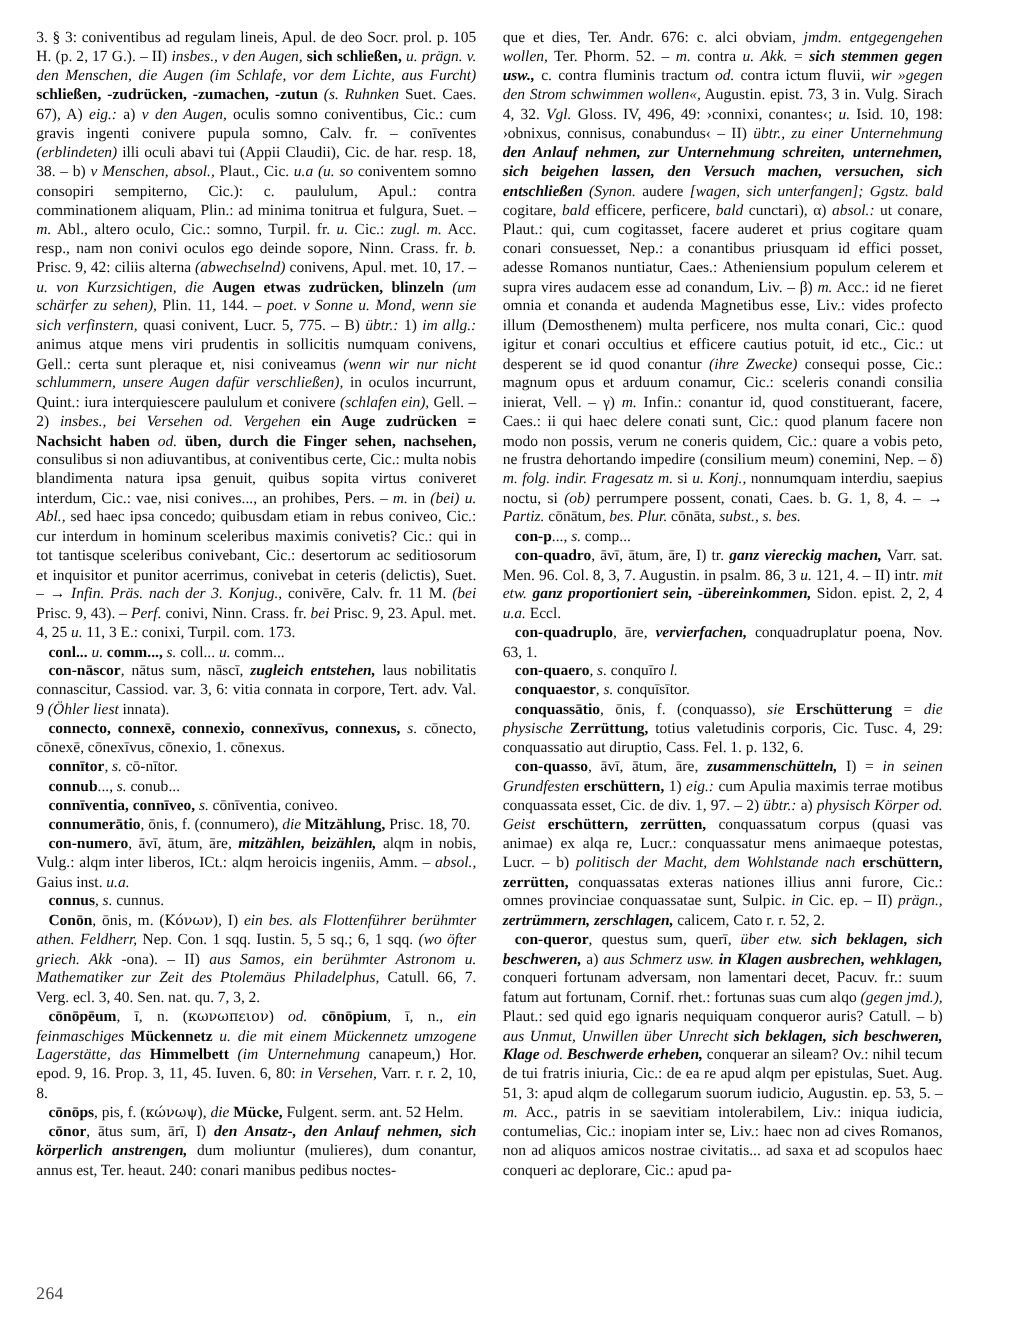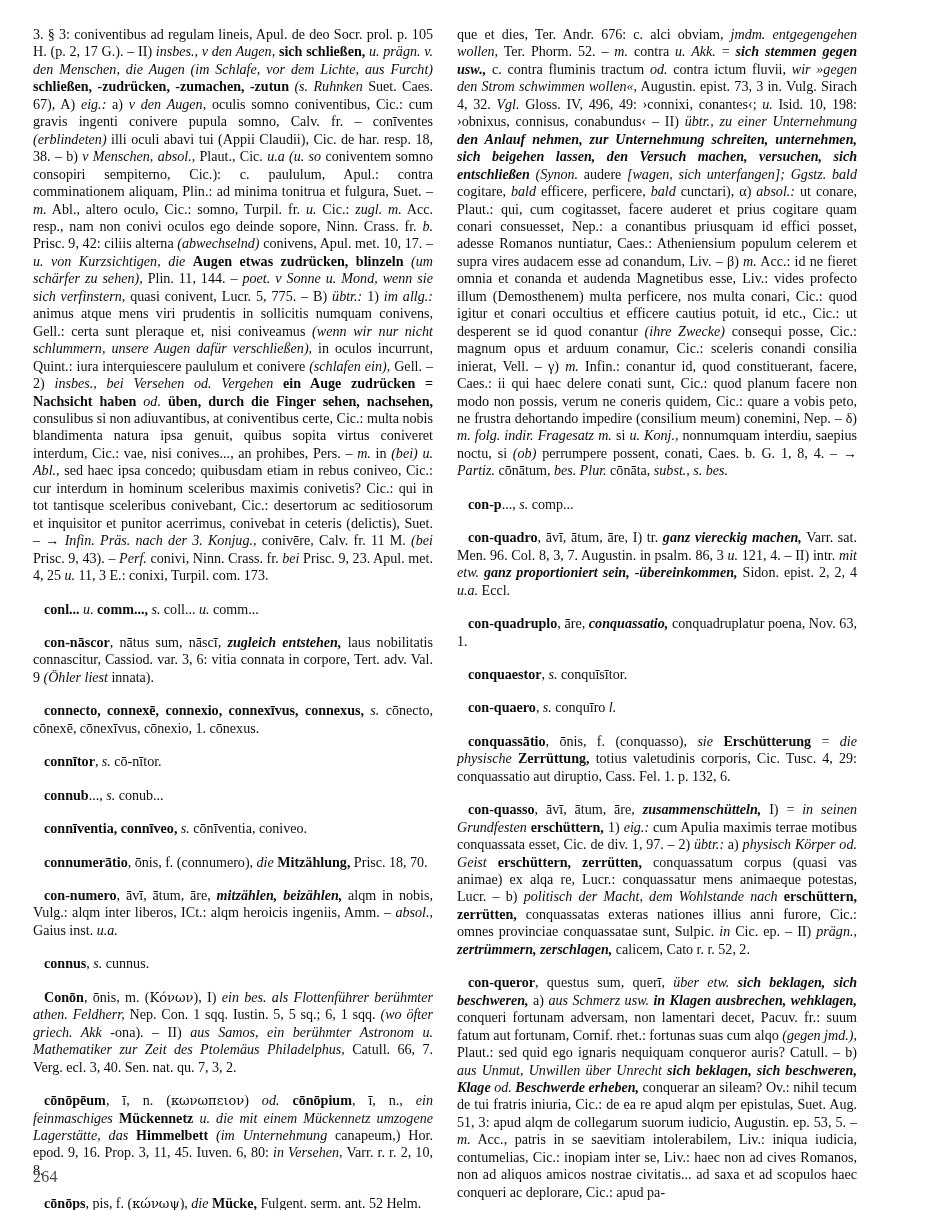--- a/index.html
+++ b/index.html
@@ -38,21 +38,21 @@
   .entry {
     font-size: 14.1px;
     line-height: 17.45px;
     text-align: justify;
     text-justify: inter-word;
     margin: 0;
     hyphens: manual;
     -webkit-hyphens: manual;
     word-spacing: -0.1px;
   }
-  .entry + .entry { margin-top: 16px; }
+  .entry + .entry { margin-top: 0px; }
   .entry.ind { text-indent: 11px; }
   .entry.cont { text-indent: 0; }
   b { font-weight: bold; }
   i { font-style: italic; }
   .bi { font-weight: bold; font-style: italic; }
   .gk { font-family: "DejaVu Serif", serif; font-size: 13px; }
   .folio {
     position: absolute;
     left: 33px;
     bottom: 24px;
@@ -80,22 +80,22 @@
         <div class="entry ind"><b>connus</b>, <i>s.</i> cunnus.</div>
         <div class="entry ind"><b>Conōn</b>, ōnis, m. (<span class="gk">Κόνων</span>), I) <i>ein bes. als Flottenführer berühmter athen. Feldherr,</i> Nep. Con. 1 sqq. Iustin. 5, 5 sq.; 6, 1 sqq. <i>(wo öfter griech. Akk</i> -ona). – II) <i>aus Samos, ein berühmter Astronom u. Mathematiker zur Zeit des Ptolemäus Philadelphus,</i> Catull. 66, 7. Verg. ecl. 3, 40. Sen. nat. qu. 7, 3, 2.</div>
         <div class="entry ind"><b>cōnōpēum</b>, ī, n. (<span class="gk">κωνωπειον</span>) <i>od.</i> <b>cōnōpium</b>, ī, n., <i>ein feinmaschiges</i> <b>Mückennetz</b> <i>u. die mit einem Mückennetz umzogene Lagerstätte, das</i> <b>Himmelbett</b> <i>(im Unternehmung</i> canapeum,) Hor. epod. 9, 16. Prop. 3, 11, 45. Iuven. 6, 80: <i>in Versehen,</i> Varr. r. r. 2, 10, 8.</div>
         <div class="entry ind"><b>cōnōps</b>, pis, f. (<span class="gk">κώνωψ</span>), <i>die</i> <b>Mücke,</b> Fulgent. serm. ant. 52 Helm.</div>
         <div class="entry ind"><b>cōnor</b>, ātus sum, ārī, I) <span class="bi">den Ansatz-, den Anlauf nehmen, sich körperlich anstrengen,</span> dum moliuntur (mulieres), dum conantur, annus est, Ter. heaut. 240: conari manibus pedibus noctes-</div>
       </div>
     <div class="col" id="right-col">
         <div class="entry cont">que et dies, Ter. Andr. 676: c. alci obviam, <i>jmdm. entgegengehen wollen,</i> Ter. Phorm. 52. – <i>m.</i> contra <i>u. Akk.</i> = <span class="bi">sich stemmen gegen usw.,</span> c. contra fluminis tractum <i>od.</i> contra ictum fluvii, <i>wir »gegen den Strom schwimmen wollen«,</i> Augustin. epist. 73, 3 in. Vulg. Sirach 4, 32. <i>Vgl.</i> Gloss. IV, 496, 49: ›connixi, conantes‹; <i>u.</i> Isid. 10, 198: ›obnixus, connisus, conabundus‹ – II) <i>übtr., zu einer Unternehmung</i> <span class="bi">den Anlauf nehmen, zur Unternehmung schreiten, unternehmen, sich beigehen lassen, den Versuch machen, versuchen, sich entschließen</span> <i>(Synon.</i> audere <i>[wagen, sich unterfangen]; Ggstz. bald</i> cogitare, <i>bald</i> efficere, perficere, <i>bald</i> cunctari), α) <i>absol.:</i> ut conare, Plaut.: qui, cum cogitasset, facere auderet et prius cogitare quam conari consuesset, Nep.: a conantibus priusquam id effici posset, adesse Romanos nuntiatur, Caes.: Atheniensium populum celerem et supra vires audacem esse ad conandum, Liv. – β) <i>m.</i> Acc.: id ne fieret omnia et conanda et audenda Magnetibus esse, Liv.: vides profecto illum (Demosthenem) multa perficere, nos multa conari, Cic.: quod igitur et conari occultius et efficere cautius potuit, id etc., Cic.: ut desperent se id quod conantur <i>(ihre Zwecke)</i> consequi posse, Cic.: magnum opus et arduum conamur, Cic.: sceleris conandi consilia inierat, Vell. – γ) <i>m.</i> Infin.: conantur id, quod constituerant, facere, Caes.: ii qui haec delere conati sunt, Cic.: quod planum facere non modo non possis, verum ne coneris quidem, Cic.: quare a vobis peto, ne frustra dehortando impedire (consilium meum) conemini, Nep. – δ) <i>m. folg. indir. Fragesatz m.</i> si <i>u. Konj.,</i> nonnumquam interdiu, saepius noctu, si <i>(ob)</i> perrumpere possent, conati, Caes. b. G. 1, 8, 4. – → <i>Partiz.</i> cōnātum, <i>bes. Plur.</i> cōnāta, <i>subst., s. bes.</i></div>
         <div class="entry ind"><b>con-p</b>..., <i>s.</i> comp...</div>
         <div class="entry ind"><b>con-quadro</b>, āvī, ātum, āre, I) tr. <span class="bi">ganz viereckig machen,</span> Varr. sat. Men. 96. Col. 8, 3, 7. Augustin. in psalm. 86, 3 <i>u.</i> 121, 4. – II) intr. <i>mit etw.</i> <span class="bi">ganz proportioniert sein, -übereinkommen,</span> Sidon. epist. 2, 2, 4 <i>u.a.</i> Eccl.</div>
-        <div class="entry ind"><b>con-quadruplo</b>, āre, <span class="bi">conquassatio,</span> conquadruplatur poena, Nov. 63, 1.</div>
+        <div class="entry ind"><b>con-quadruplo</b>, āre, <span class="bi">vervierfachen,</span> conquadruplatur poena, Nov. 63, 1.</div>
+        <div class="entry ind"><b>con-quaero</b>, <i>s.</i> conquīro <i>l.</i></div>
         <div class="entry ind"><b>conquaestor</b>, <i>s.</i> conquīsītor.</div>
-        <div class="entry ind"><b>con-quaero</b>, <i>s.</i> conquīro <i>l.</i></div>
         <div class="entry ind"><b>conquassātio</b>, ōnis, f. (conquasso), <i>sie</i> <b>Erschütterung</b> = <i>die physische</i> <b>Zerrüttung,</b> totius valetudinis corporis, Cic. Tusc. 4, 29: conquassatio aut diruptio, Cass. Fel. 1. p. 132, 6.</div>
         <div class="entry ind"><b>con-quasso</b>, āvī, ātum, āre, <span class="bi">zusammenschütteln,</span> I) = <i>in seinen Grundfesten</i> <b>erschüttern,</b> 1) <i>eig.:</i> cum Apulia maximis terrae motibus conquassata esset, Cic. de div. 1, 97. – 2) <i>übtr.:</i> a) <i>physisch Körper od. Geist</i> <b>erschüttern, zerrütten,</b> conquassatum corpus (quasi vas animae) ex alqa re, Lucr.: conquassatur mens animaeque potestas, Lucr. – b) <i>politisch der Macht, dem Wohlstande nach</i> <b>erschüttern, zerrütten,</b> conquassatas exteras nationes illius anni furore, Cic.: omnes provinciae conquassatae sunt, Sulpic. <i>in</i> Cic. ep. – II) <i>prägn.,</i> <span class="bi">zertrümmern, zerschlagen,</span> calicem, Cato r. r. 52, 2.</div>
         <div class="entry ind"><b>con-queror</b>, questus sum, querī, <i>über etw.</i> <span class="bi">sich beklagen, sich beschweren,</span> a) <i>aus Schmerz usw.</i> <span class="bi">in Klagen ausbrechen, wehklagen,</span> conqueri fortunam adversam, non lamentari decet, Pacuv. fr.: suum fatum aut fortunam, Cornif. rhet.: fortunas suas cum alqo <i>(gegen jmd.),</i> Plaut.: sed quid ego ignaris nequiquam conqueror auris? Catull. – b) <i>aus Unmut, Unwillen über Unrecht</i> <span class="bi">sich beklagen, sich beschweren, Klage</span> <i>od.</i> <span class="bi">Beschwerde erheben,</span> conquerar an sileam? Ov.: nihil tecum de tui fratris iniuria, Cic.: de ea re apud alqm per epistulas, Suet. Aug. 51, 3: apud alqm de collegarum suorum iudicio, Augustin. ep. 53, 5. – <i>m.</i> Acc., patris in se saevitiam intolerabilem, Liv.: iniqua iudicia, contumelias, Cic.: inopiam inter se, Liv.: haec non ad cives Romanos, non ad aliquos amicos nostrae civitatis... ad saxa et ad scopulos haec conqueri ac deplorare, Cic.: apud pa-</div>
       </div>
   </div>
   <div class="folio">264</div>
 </div>
 
 </body></html>

